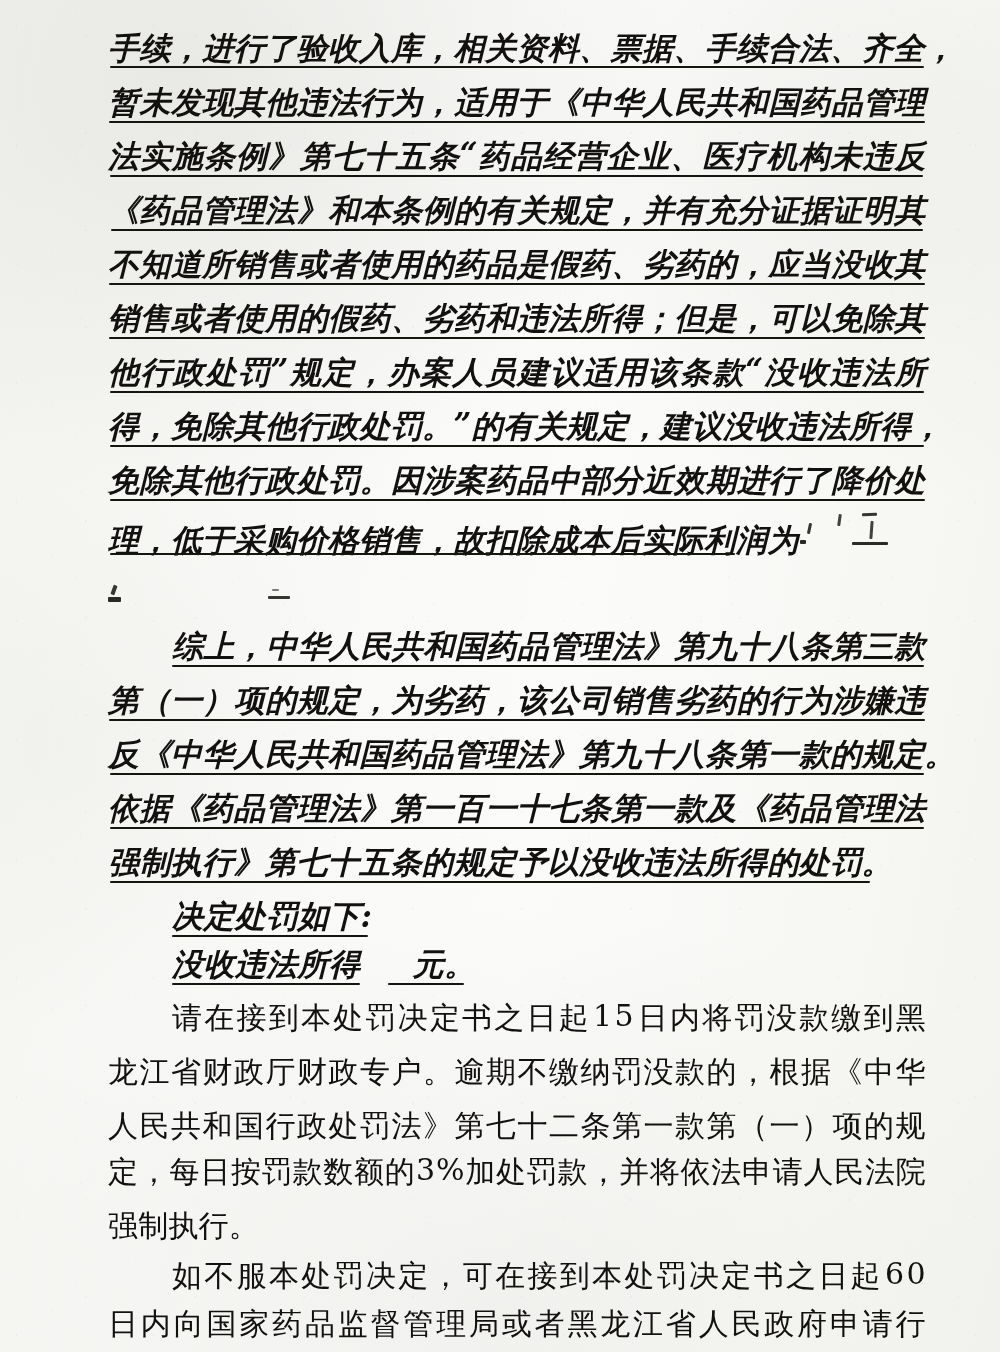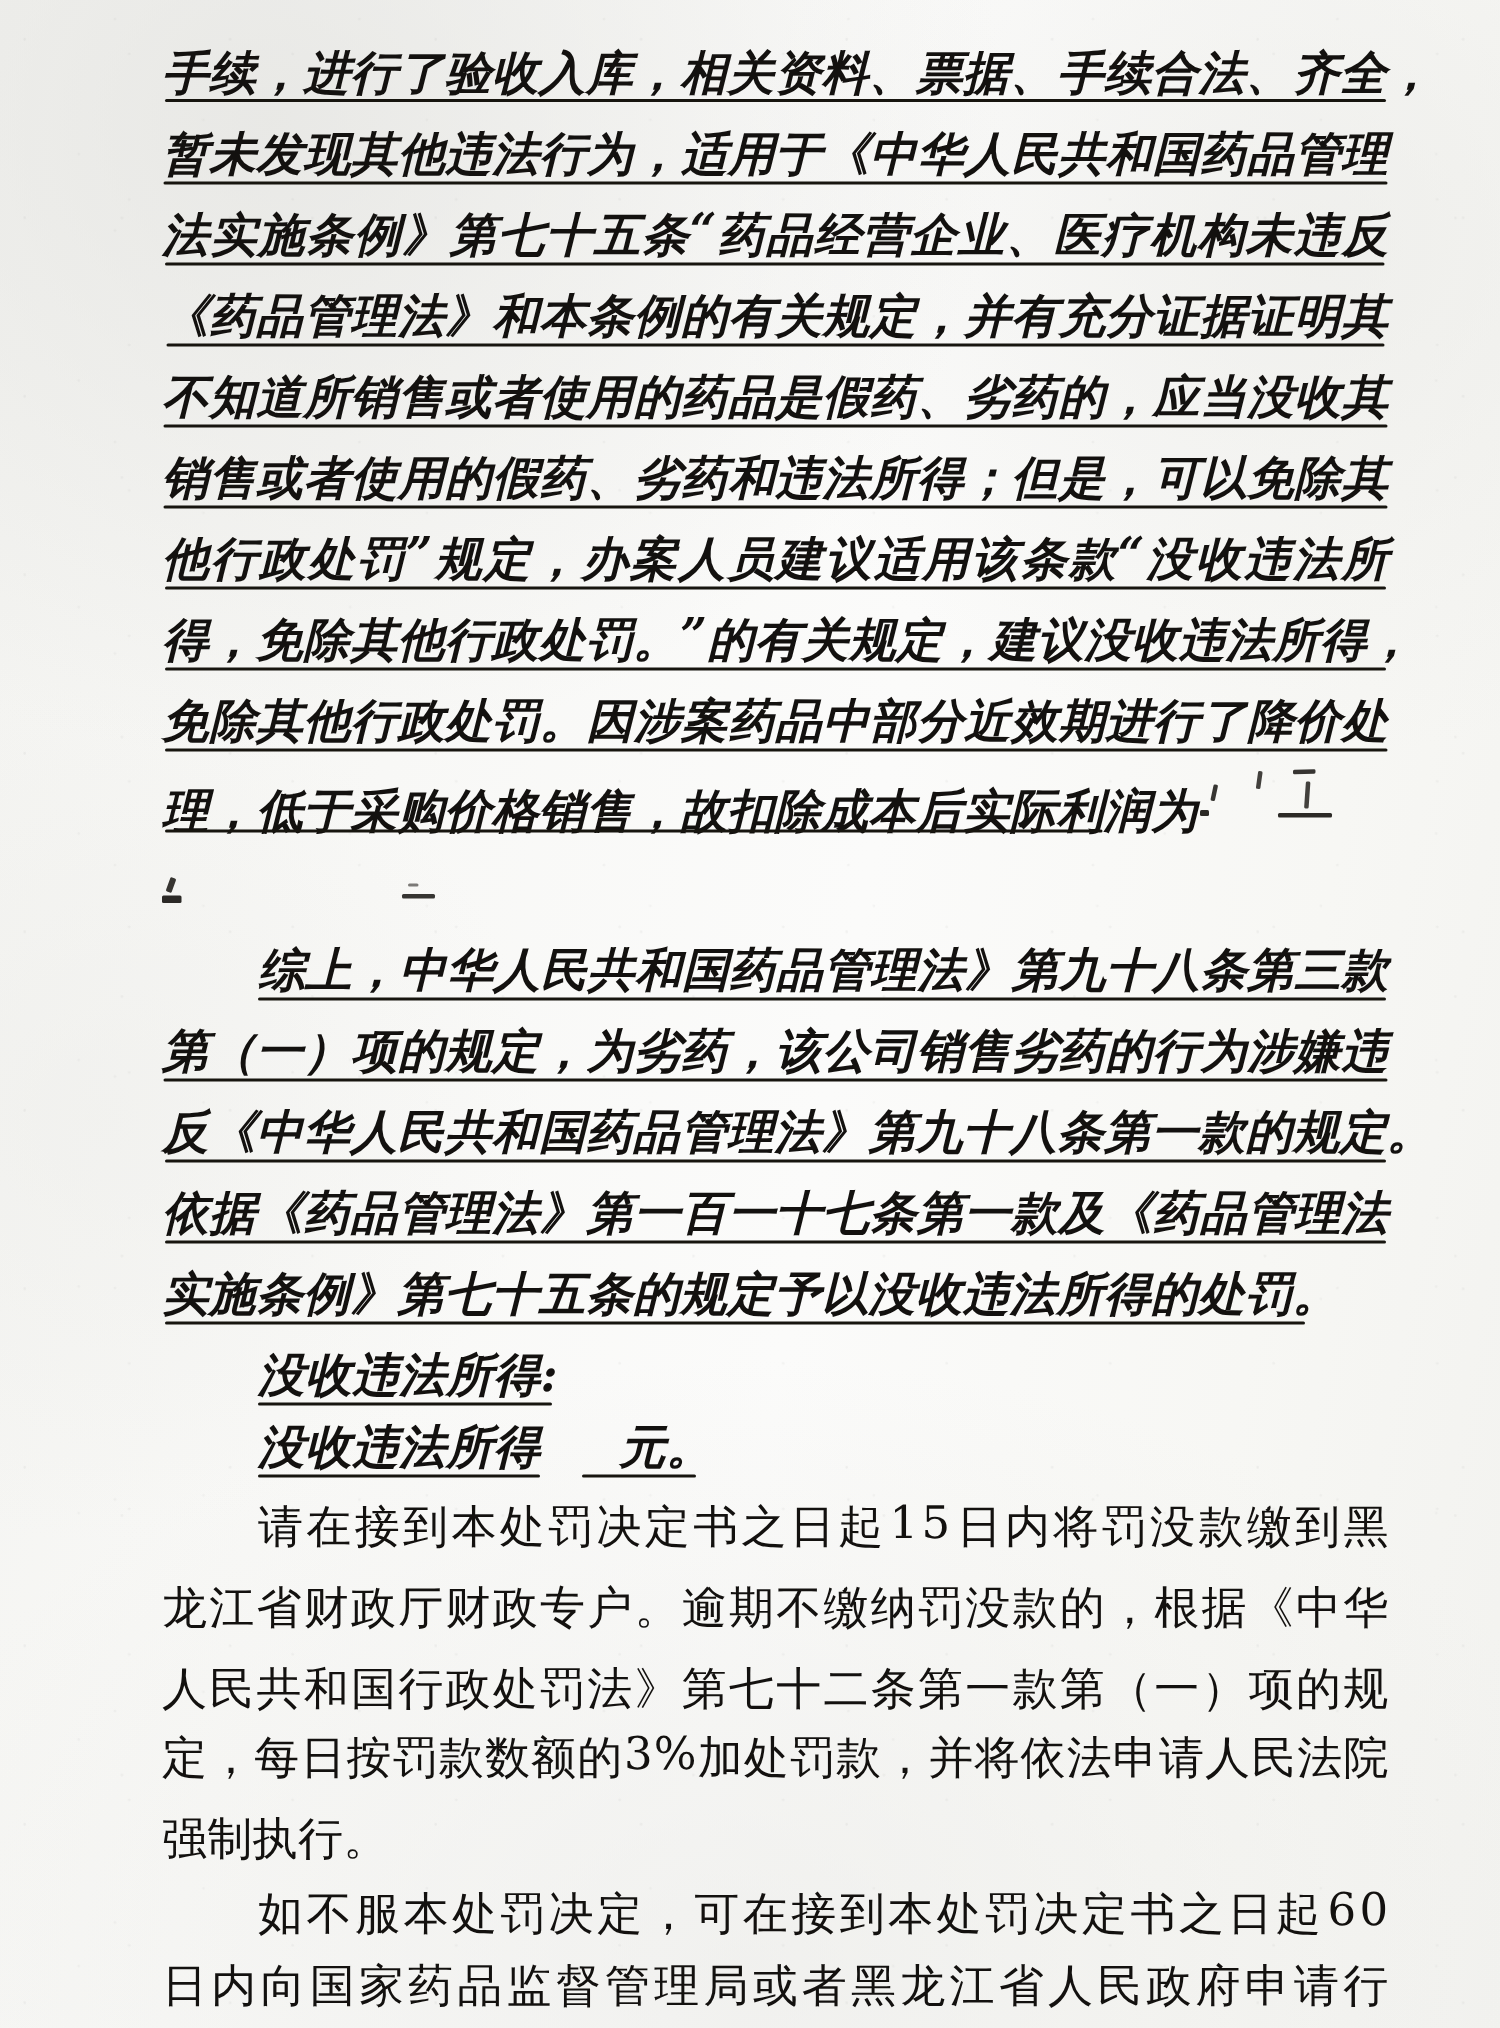--- a/index.html
+++ b/index.html
@@ -546,26 +546,26 @@
           <span>药</span>
           <span>品</span>
           <span>管</span>
           <span>理</span>
           <span>法</span>
         </span>
     </div>
     <div class="u-rule" style="left:110px; top:827px; width:814px;"></div>
 
     <div class="line kai" style="top:842px; width:auto;">
-      <span class="txt">实施条例》第七十五条的规定予以没收违法所得的处罚。</span>
+      <span class="txt">强制执行》第七十五条的规定予以没收违法所得的处罚。</span>
     </div>
     <div class="u-rule" style="left:110px; top:881px; width:760px;"></div>
 
     <div class="line kai" style="top:896px; left:172px; width:auto;">
-      <span class="txt">没收违法所得:</span>
+      <span class="txt">决定处罚如下:</span>
     </div>
     <div class="u-rule" style="left:172px; top:935px; width:196px;"></div>
 
     <div class="line kai" style="top:944px; left:172px; width:auto;">
       <span class="txt">没收违法所得</span>
       <span class="txt" style="display:inline-block; width:30px;"></span>
       <span class="txt">元。</span>
     </div>
     <div class="u-rule" style="left:172px; top:983px; width:188px;"></div>
     <div class="u-rule" style="left:388px; top:983px; width:76px;"></div>

